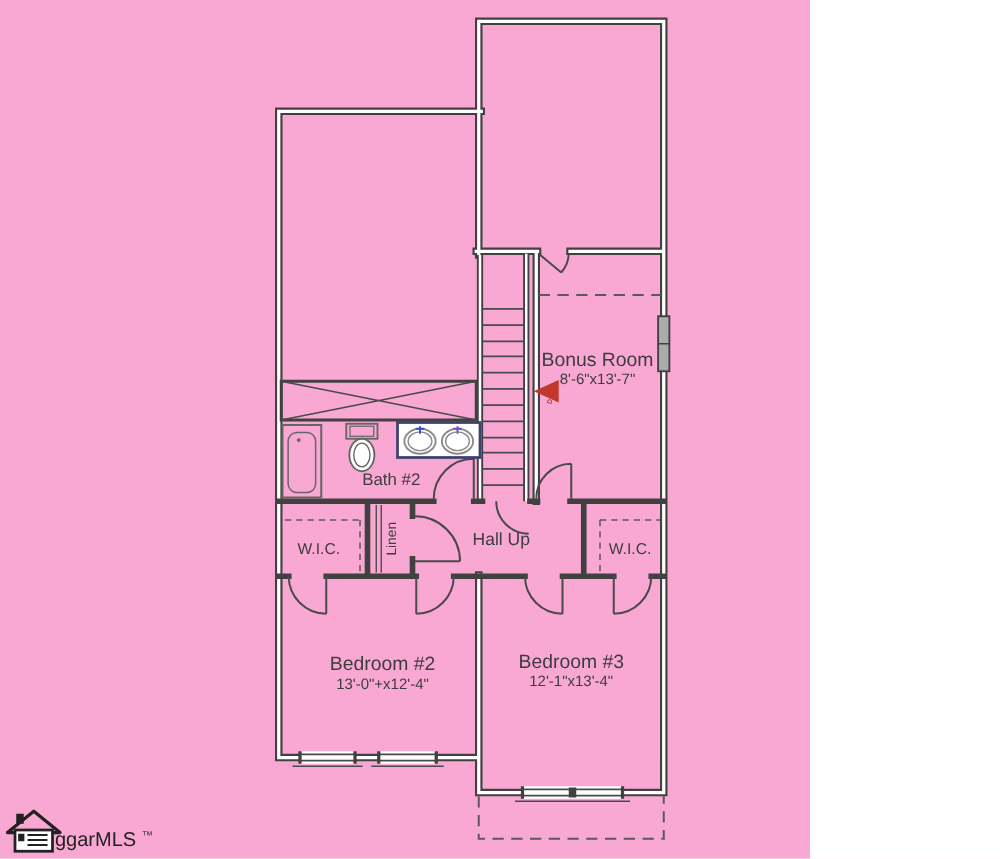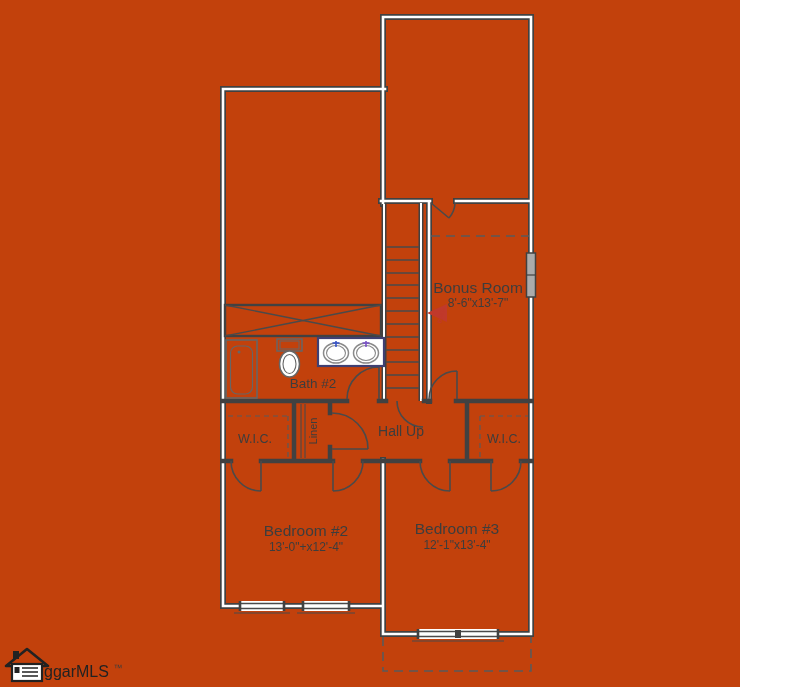--- a/index.html
+++ b/index.html
@@ -1,16 +1,16 @@
 <!DOCTYPE html>
 <html><head>
 <meta charset="utf-8">
 <style>
   html,body{margin:0;padding:0;background:#ffffff;}
-  .canvas{position:relative;width:740px;height:687px;background:#c2410c;overflow:hidden;
+  .canvas{position:relative;width:648px;height:687px;background:#f9a8d4;overflow:hidden;
           font-family:"Liberation Sans", sans-serif;}
   svg{position:absolute;left:0;top:0;}
   text{fill:#3d3d3d;font-family:"Liberation Sans", sans-serif;}
   .room-label{font-size:15.5px;}
   .room-dims{font-size:12px;}
   .small-label{font-size:12.5px;}
   .linen-label{font-size:11px;}
   .logo-text{font-size:16px;fill:#222222;}
   .tm{font-size:9px;}
   .data-label{font-size:5.5px;fill:#c0392b;font-weight:bold;letter-spacing:.3px;}

